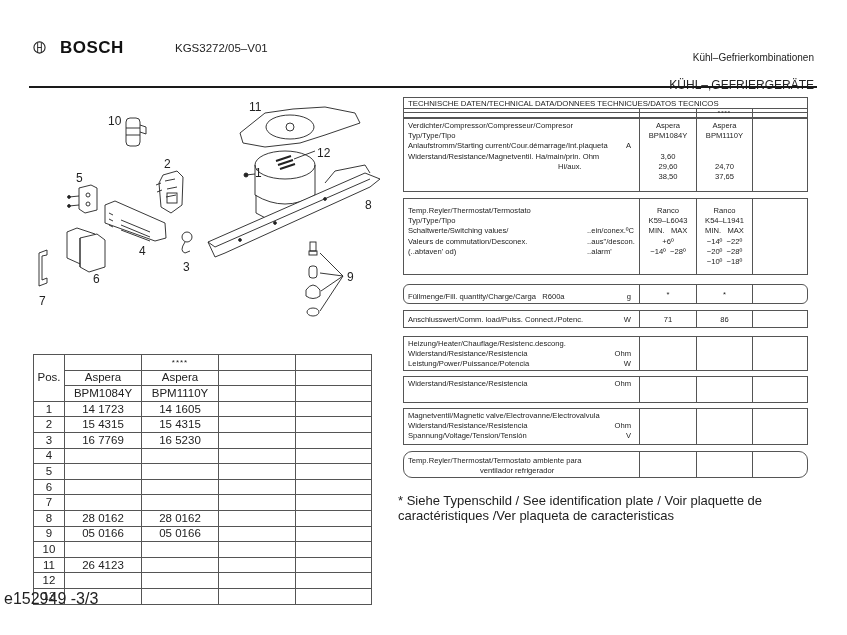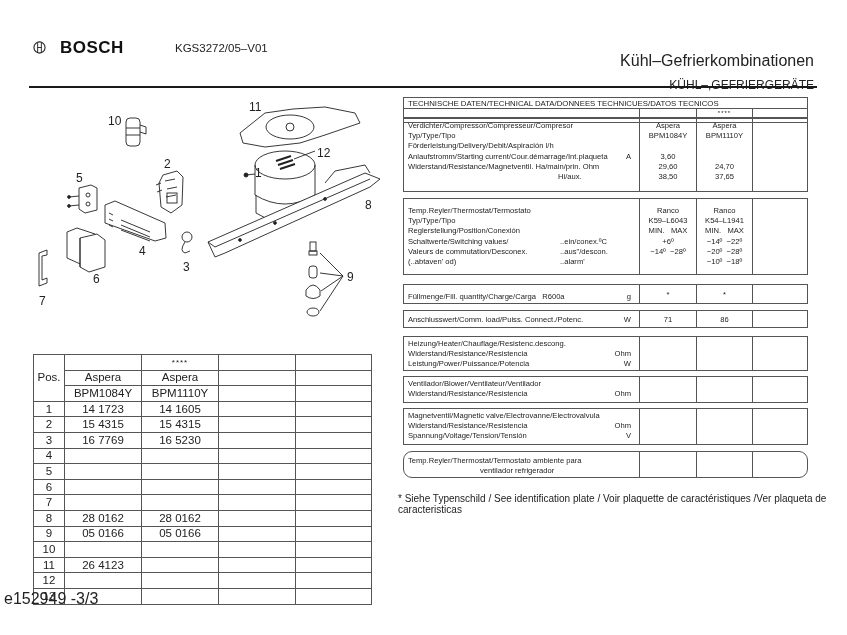--- a/index.html
+++ b/index.html
@@ -5,21 +5,21 @@
     html, body { margin: 0; padding: 0; background: #ffffff; }
     body { width: 847px; height: 635px; position: relative; overflow: hidden;
            font-family: "Liberation Sans", sans-serif; color: #1a1a1a; }
     .abs { position: absolute; }
 
     
     .logo-icon { left: 33px; top: 41px; width: 13px; height: 13px; }
     .brand { left: 60px; top: 38px; font-size: 17px; font-weight: bold; letter-spacing: 0.5px; color: #111; }
     .model { left: 175px; top: 42px; font-size: 11.5px; color: #222; text-align: center; }
     .cat1 { right: 33px; top: 38px; font-size: 12px; text-align: right; color: #222; margin-top: 40px; }
-    .cat2 { right: 33px; top: 52px; font-size: 16px; text-align: right; color: #222; }
+    .cat2 { right: 33px; top: 52px; font-size: 10px; text-align: right; color: #222; }
     .rule { left: 29px; top: 86px; width: 788px; height: 2px; background: #1a1a1a; }
 
     
     .diagram { left: 25px; top: 95px; width: 370px; height: 230px; }
     .callout { font-size: 12px; fill: #222; font-family: "Liberation Sans", sans-serif; }
 
     
     table.parts { position: absolute; left: 33px; top: 354px; border-collapse: collapse; font-size: 11.5px; }
     table.parts td { border: 1px solid #555; height: 14.6px; padding: 0; text-align: center; line-height: 13px; color: #222; }
     table.parts td.c0 { width: 30px; }
@@ -31,24 +31,24 @@
     
     .tech { left: 403px; width: 405px; }
     .box { position: absolute; border: 1px solid #555; box-sizing: border-box; font-size: 7.6px; color: #222; }
     .box .lab { position: absolute; left: 0; top: 0; width: 235px; padding: 2px 4px; box-sizing: border-box; line-height: 10.2px; }
     .box .col { position: absolute; top: 0; bottom: 0; border-left: 1px solid #555; text-align: center; line-height: 10.2px; padding-top: 2px; box-sizing: border-box; }
     .col.a { left: 235px; width: 57px; }
     .col.b { left: 292px; width: 56px; }
     .col.c { left: 348px; width: 56px; }
     .line { display: block; white-space: pre; height: 10.2px; position: relative; }
     .unit { position: absolute; right: 4px; }
-    .mid  { position: absolute; left: 152px; }
+    .mid  { position: absolute; left: 179px; }
     .vr { display: block; height: 10.2px; white-space: pre; }
-    .footnote { left: 398px; top: 493px; font-size: 10px; color: #222; }
-    .title-box { top: 97px; height: 26px; }
+    .footnote { left: 398px; top: 493px; font-size: 13px; color: #222; }
+    .title-box { top: 97px; height: 16px; }
     .title-box .t { position: absolute; left: 4px; top: 1px; font-size: 7.8px; }
     .sub-box { top: 108px; height: 10px; }
     .sub-box .stars { font-size: 6px; letter-spacing: 1px; line-height: 8px; padding-top: 0; }
   </style>
 </head>
 <body>
 
 <svg class="abs logo-icon" viewBox="0 0 14 14">
   <circle cx="7" cy="7" r="6" fill="none" stroke="#222" stroke-width="1.2"></circle>
   <line x1="5" y1="2" x2="5" y2="12" stroke="#222" stroke-width="1"></line>
@@ -275,21 +275,20 @@
 <div class="box tech sub-box">
   <div class="col a"></div>
   <div class="col b stars">****</div>
   <div class="col c"></div>
 </div>
 
 <div class="box tech" style="top:118px;height:74px;">
   <div class="lab">
       <span class="line"><span>Verdichter/Compressor/Compresseur/Compresor</span></span>
       <span class="line"><span>Typ/Type/Tipo</span></span>
-      <span class="line"><span>Förderleistung/Delivery/Debit/Aspiración l/h</span></span>
       <span class="line"><span>Anlaufstromm/Starting current/Cour.démarrage/Int.plaqueta</span><span class="unit">A</span></span>
       <span class="line"><span>Widerstand/Resistance/Magnetventil. Ha/main/prin. Ohm</span></span>
       <span class="line"><span style="padding-left: 150px;">Hi/aux.</span></span>
     </div>
   <div class="col a">
       <span class="vr">Aspera</span>
       <span class="vr">BPM1084Y</span>
       <span class="vr"></span>
       <span class="vr">3,60</span>
       <span class="vr">29,60</span>
@@ -303,21 +302,20 @@
       <span class="vr">24,70</span>
       <span class="vr">37,65</span>
     </div>
   <div class="col c"></div>
 </div>
 
 <div class="box tech" style="top:198px;height:77px;">
   <div class="lab" style="padding-top:7px;">
       <span class="line"><span>Temp.Reyler/Thermostat/Termostato</span></span>
       <span class="line"><span>Typ/Type/Tipo</span></span>
-      <span class="line"><span>Reglerstellung/Position/Conexión</span></span>
       <span class="line"><span>Schaltwerte/Switching values/</span><span class="mid">..ein/conex.ºC</span></span>
       <span class="line"><span>Valeurs de commutation/Desconex.</span><span class="mid">..aus"/descon.</span></span>
       <span class="line"><span>(..abtaven' od)</span><span class="mid">..alarm'</span></span>
     </div>
   <div class="col a" style="padding-top:7px;">
       <span class="vr">Ranco</span>
       <span class="vr">K59–L6043</span>
       <span class="vr">MIN.   MAX</span>
       <span class="vr">+6º</span>
       <span class="vr">−14º  −28º</span>
@@ -327,21 +325,21 @@
       <span class="vr">Ranco</span>
       <span class="vr">K54–L1941</span>
       <span class="vr">MIN.   MAX</span>
       <span class="vr">−14º  −22º</span>
       <span class="vr">−20º  −28º</span>
       <span class="vr">−10º  −18º</span>
     </div>
   <div class="col c"></div>
 </div>
 
-<div class="box tech" style="top:284px;height:20px;">
+<div class="box tech" style="top:284px;height:20px;border-radius:6px;">
   <div class="lab" style="padding-top:7px;">
       <span class="line"><span>Füllmenge/Fill. quantity/Charge/Carga   R600a</span><span class="unit">g</span></span>
     </div>
   <div class="col a" style="padding-top:5px;">*</div>
   <div class="col b" style="padding-top:5px;">*</div>
   <div class="col c"></div>
 </div>
 
 <div class="box tech" style="top:310px;height:18px;">
   <div class="lab" style="padding-top:4px;">
@@ -358,21 +356,20 @@
       <span class="line"><span>Widerstand/Resistance/Resistencia</span><span class="unit">Ohm</span></span>
       <span class="line"><span>Leistung/Power/Puissance/Potencia</span><span class="unit">W</span></span>
     </div>
   <div class="col a"></div>
     <div class="col b"></div>
     <div class="col c"></div>
 </div>
 
 <div class="box tech" style="top:376px;height:27px;">
   <div class="lab">
-      <span class="line"><span>Ventilador/Blower/Ventilateur/Ventilador</span></span>
       <span class="line"><span>Widerstand/Resistance/Resistencia</span><span class="unit">Ohm</span></span>
     </div>
   <div class="col a"></div>
     <div class="col b"></div>
     <div class="col c"></div>
 </div>
 
 <div class="box tech" style="top:408px;height:37px;">
   <div class="lab">
       <span class="line"><span>Magnetventil/Magnetic valve/Electrovanne/Electrovalvula</span></span>

